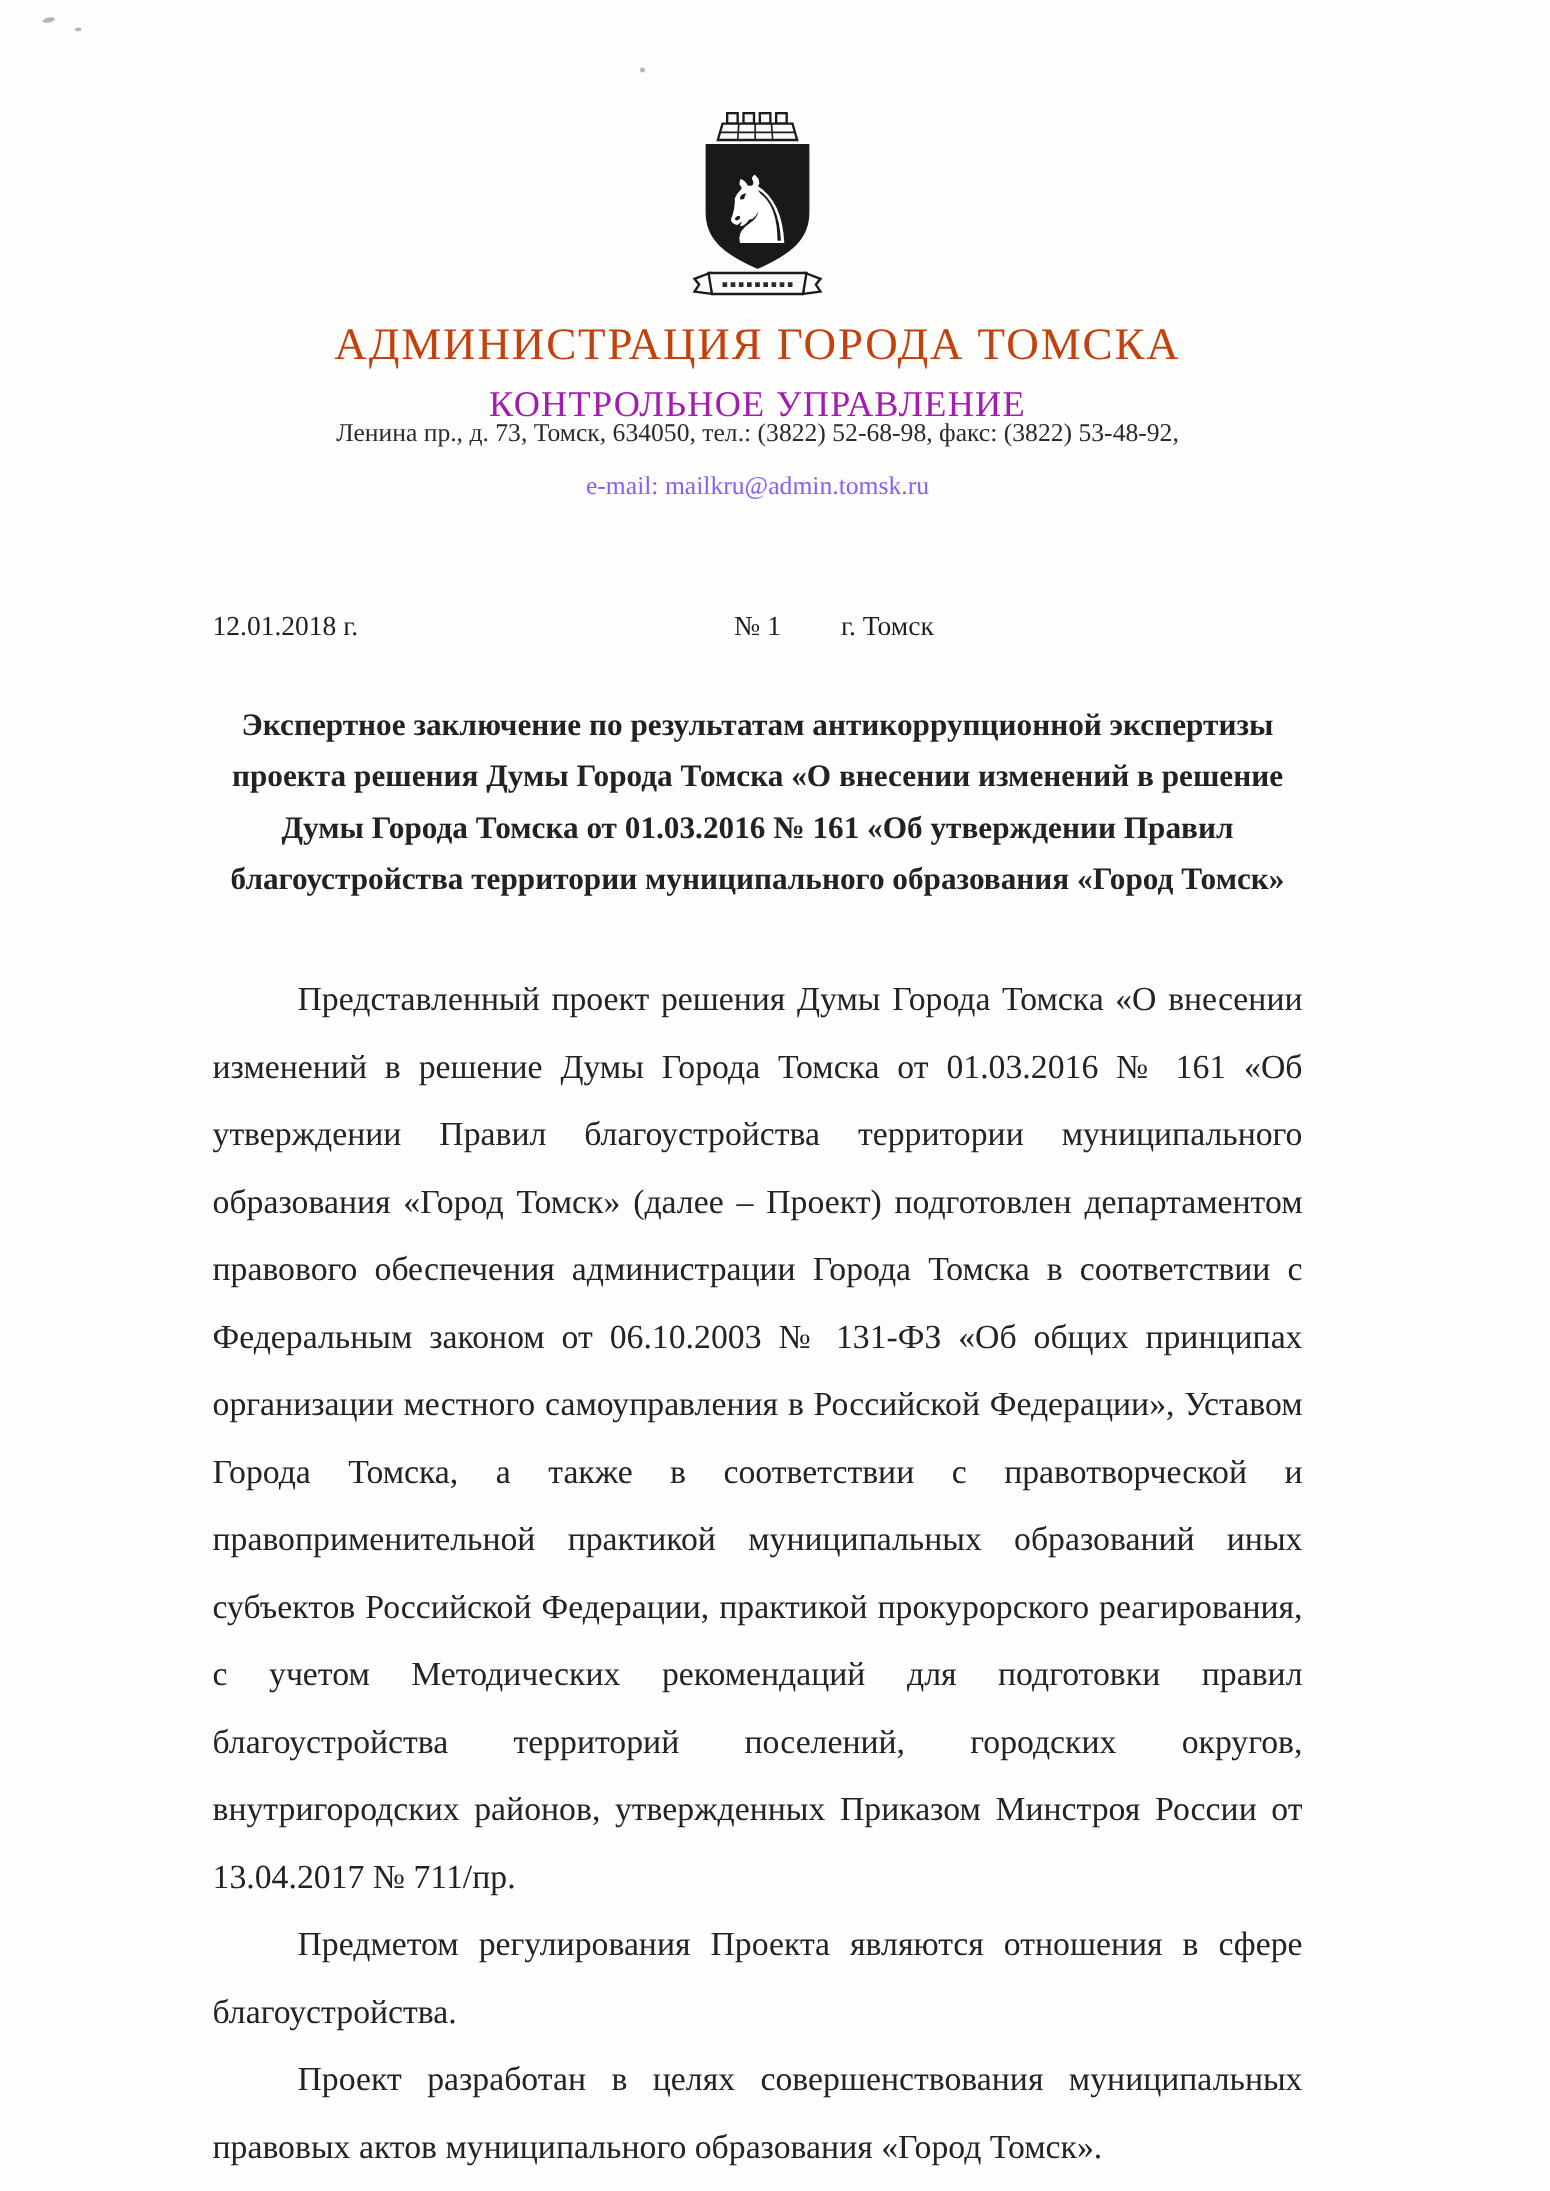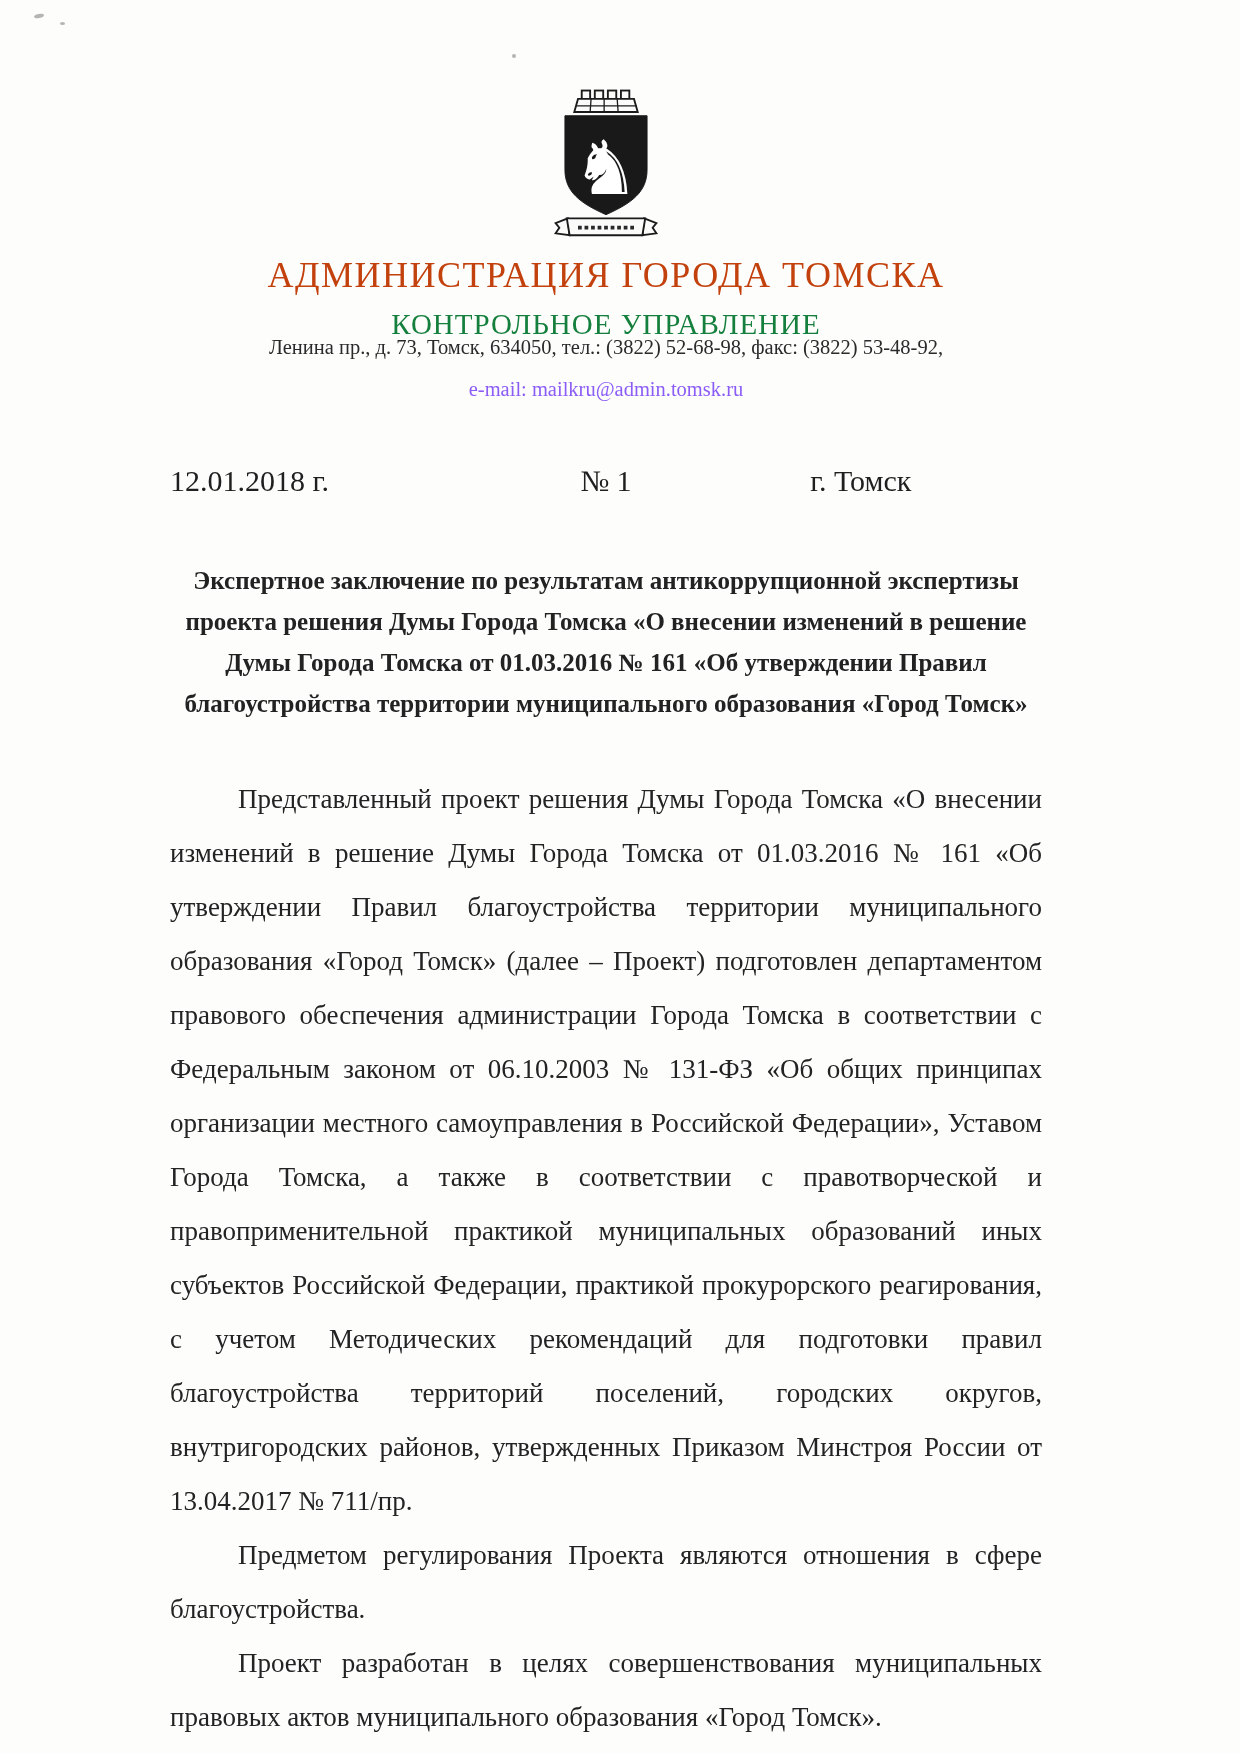--- a/index.html
+++ b/index.html
@@ -32,35 +32,35 @@
     font-size: 36px;
     letter-spacing: 1.5px;
     white-space: nowrap;
     color: #c2410c;
   }
   .dept-name {
     top: 308px;
     font-size: 29px;
     letter-spacing: 1px;
     white-space: nowrap;
-    color: #15803d;
+    color: #a21caf;
   }
   .addr-line { top: 336px; font-size: 20.5px; color: #2a2a2a; }
   .email-line { top: 378px; font-size: 20.5px; color: #8b5cf6; }
 
   .meta-row {
-    top: 464px;
+    top: 488px;
     display: grid;
     grid-template-columns: 1fr auto 1fr;
-    font-size: 30px;
+    font-size: 22px;
     text-align: left;
     gap: 48px;
   }
   .meta-row .m-center { text-align: center; }
-  .meta-row .m-right { text-align: center; }
+  .meta-row .m-right { text-align: left; }
 
   .doc-title {
     top: 560px;
     font-size: 25px;
     font-weight: bold;
     line-height: 41px;
     color: #222;
   }
 
   .doc-body {

